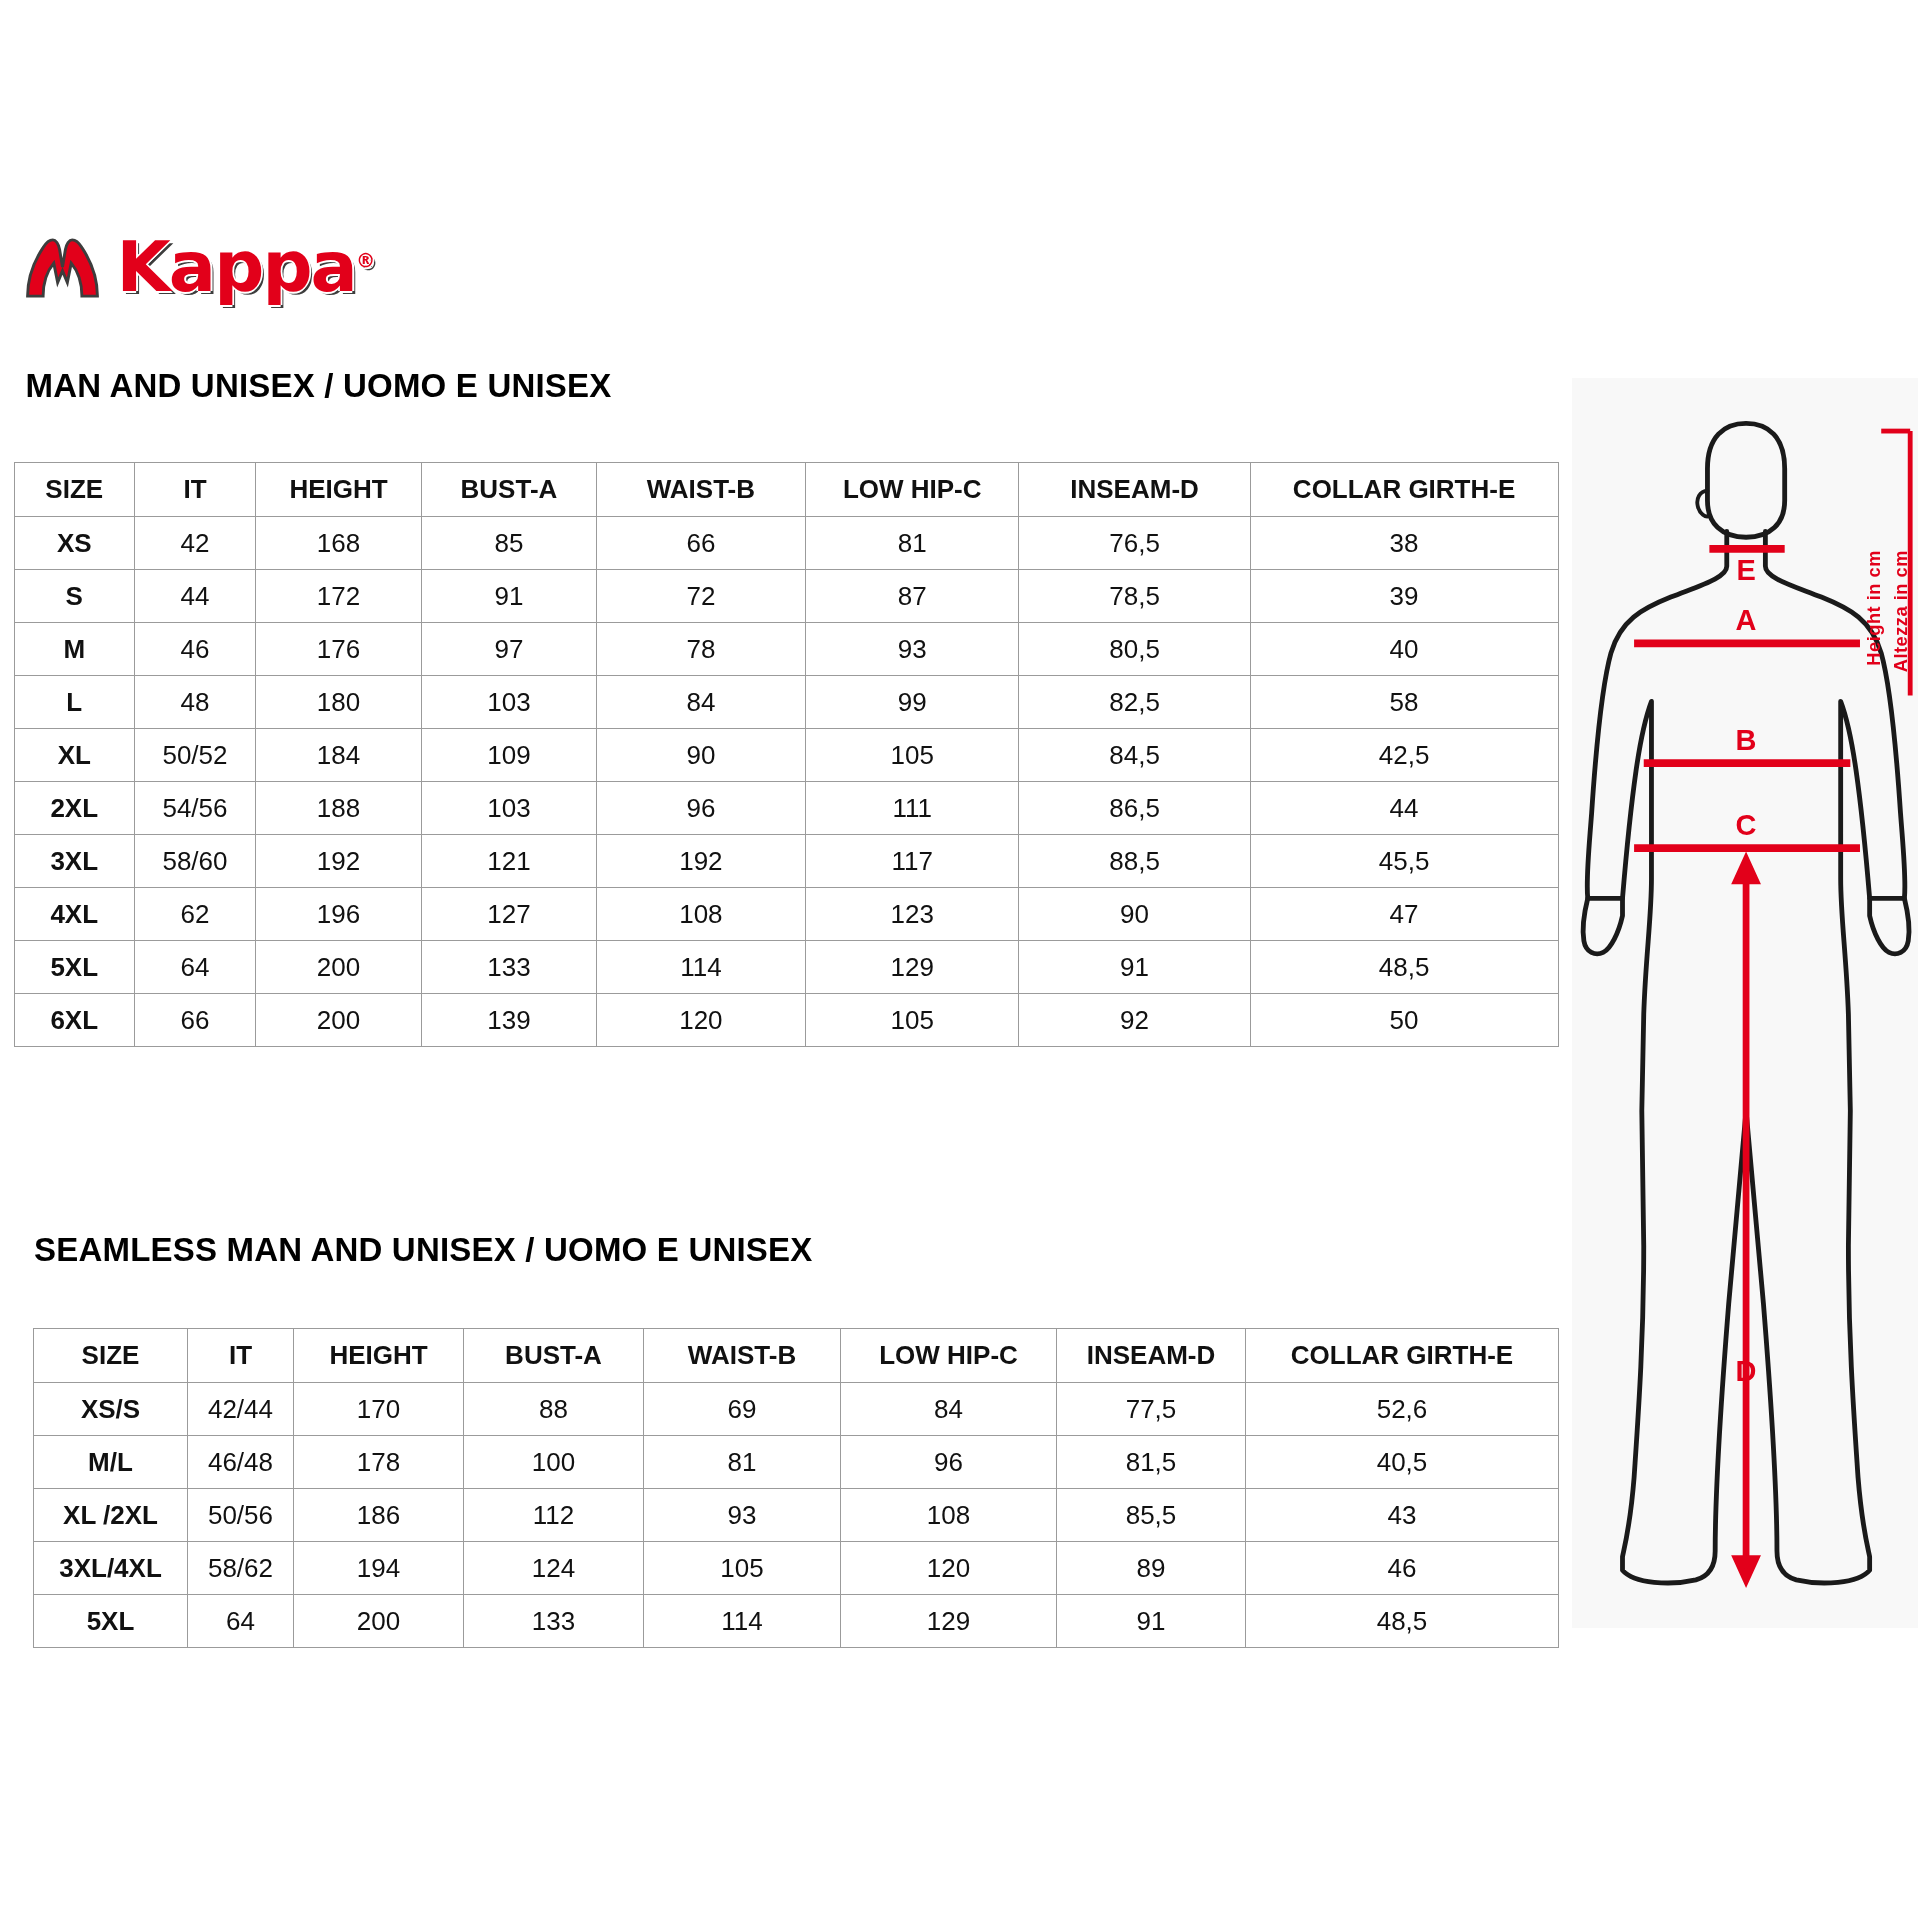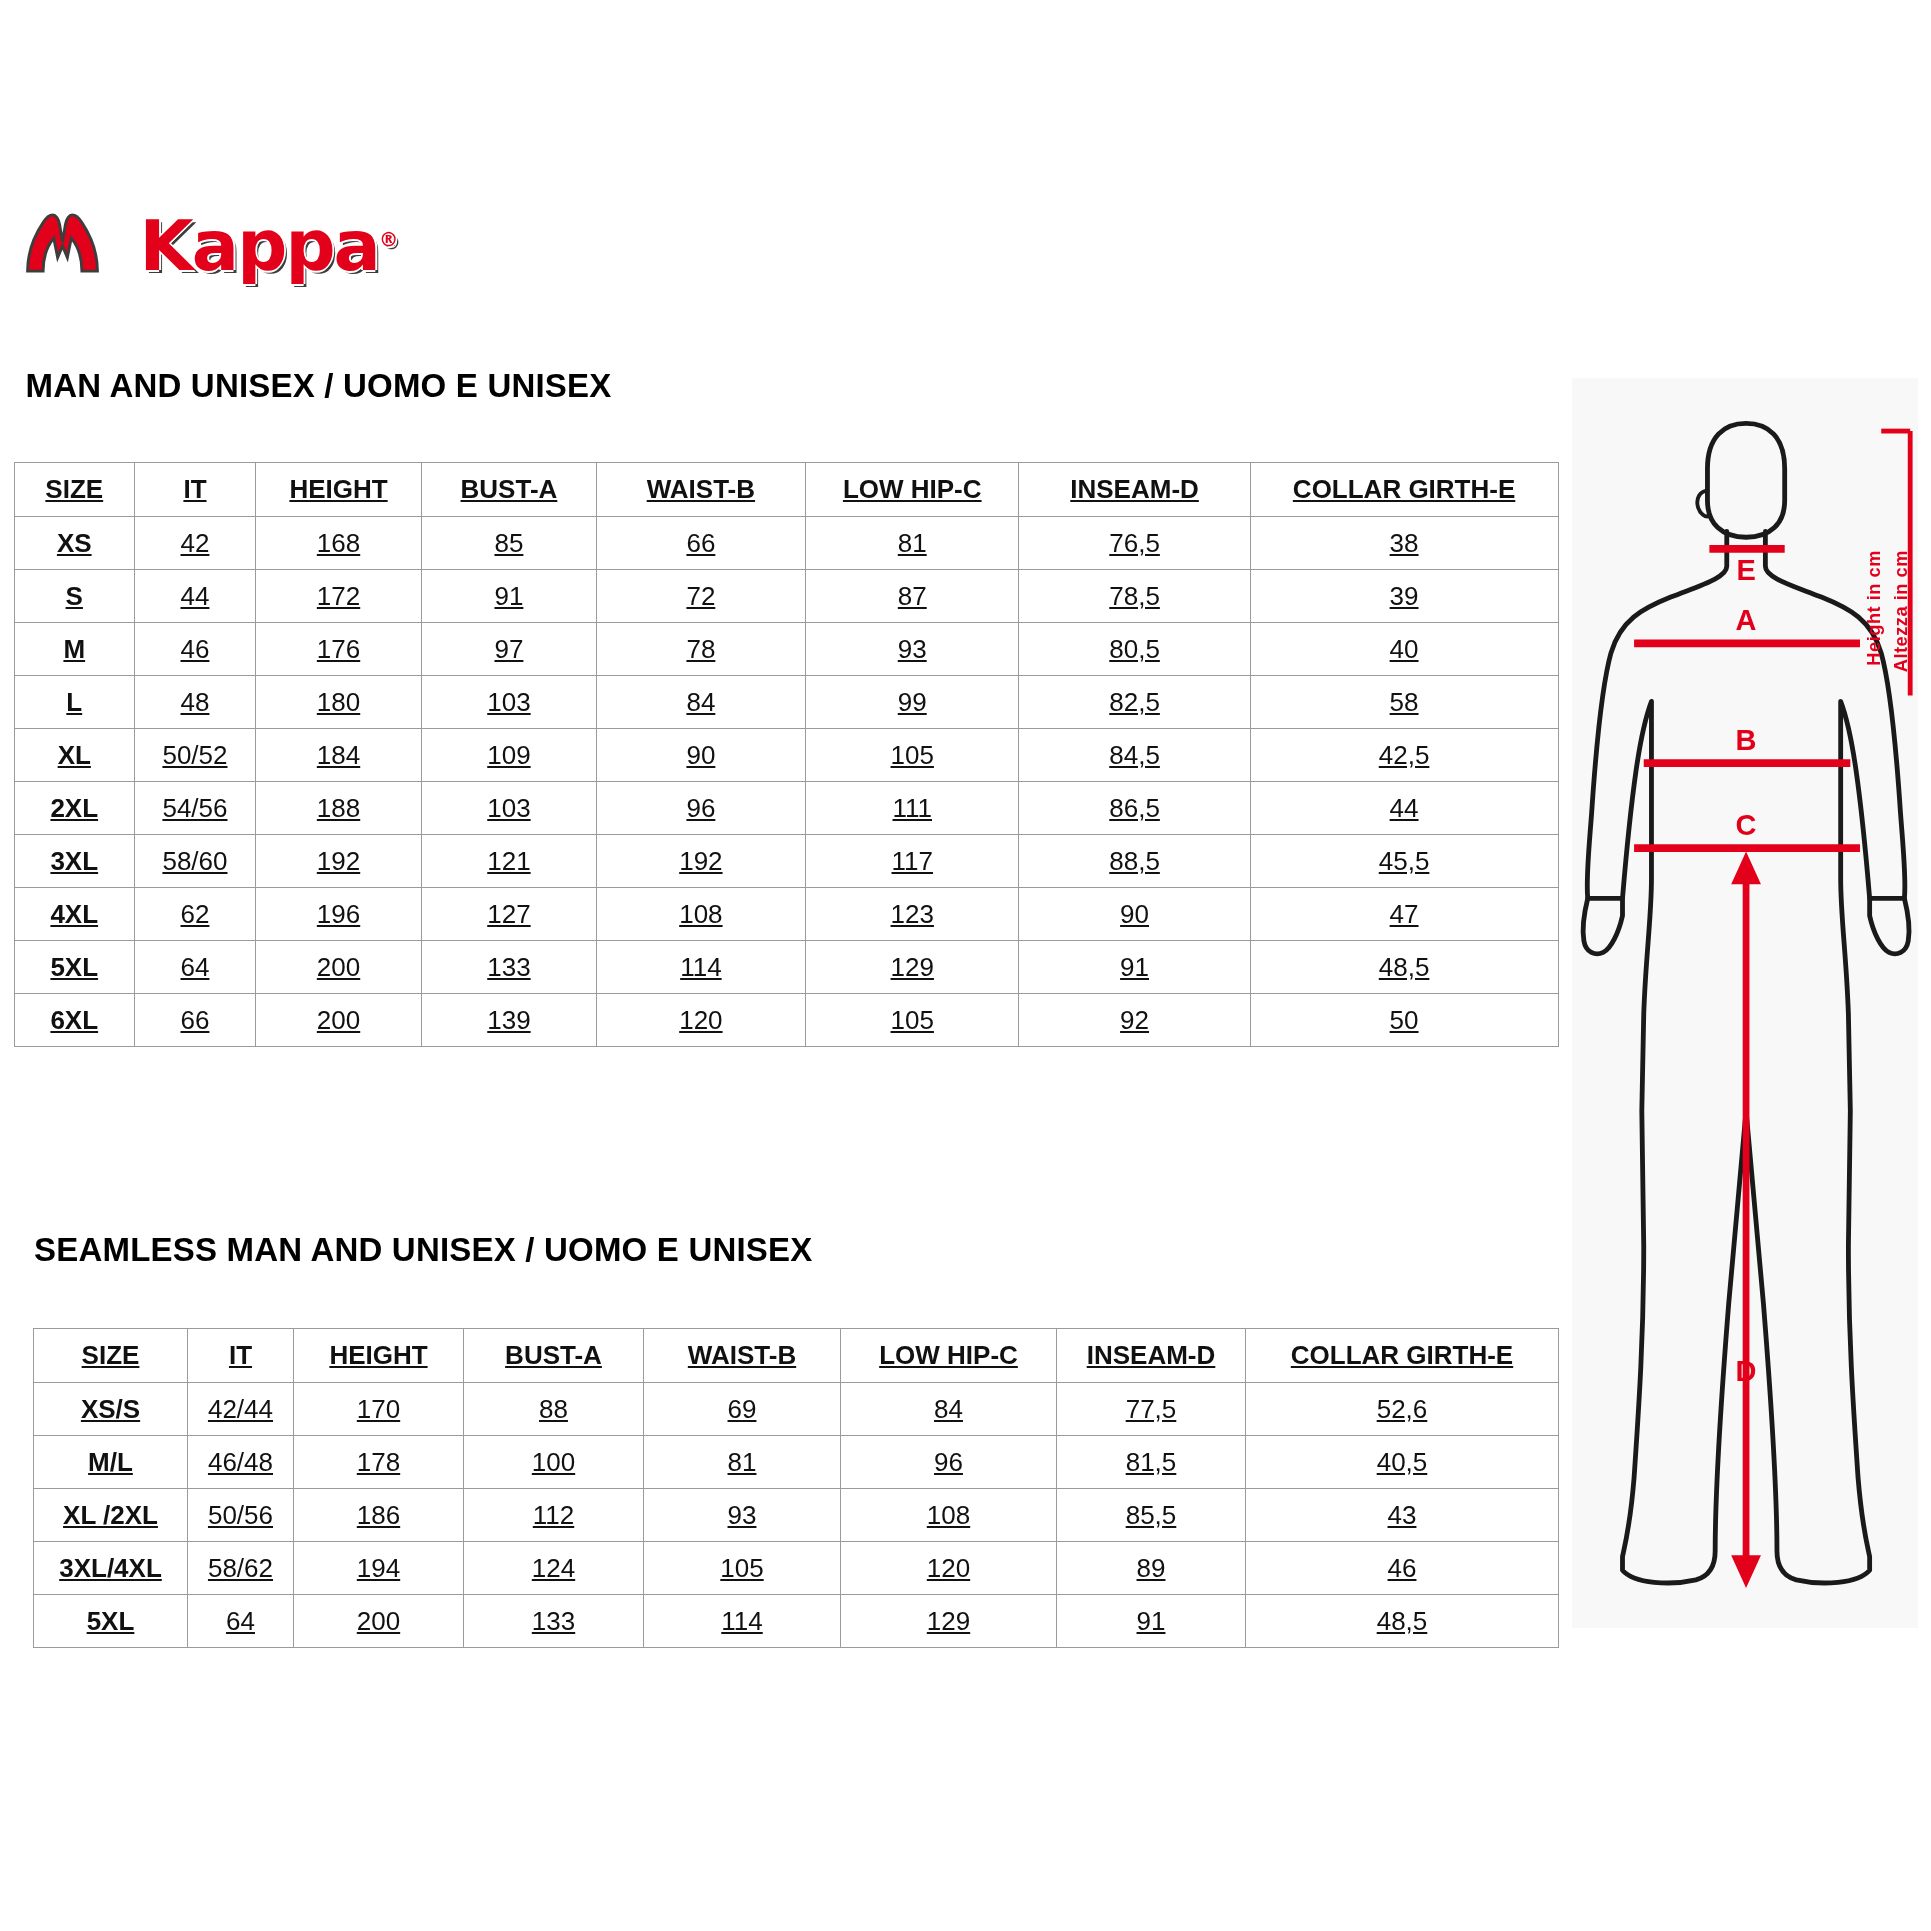--- a/index.html
+++ b/index.html
@@ -15,26 +15,26 @@
     width: 1931px;
     height: 1931px;
     background: #ffffff;
     overflow: hidden;
   }
 
   
   .logo-wrap {
     position: absolute;
     left: 13.5px;
-    top: 204px;
+    top: 232px;
     width: 502px;
     height: 77px;
     display: flex;
-    align-items: flex-end;
-    gap: 29px;
+    align-items: flex-start;
+    gap: 6px;
   }
   .logo-mark { width: 97px; height: 70px; }
   .logo-text {
     font-family: "DejaVu Sans", sans-serif;
     font-weight: bold;
     font-size: 70px;
     letter-spacing: -1.9px;
     color: #e2001a;
     -webkit-text-stroke: 0px;
     line-height: 1;
@@ -61,21 +61,20 @@
     margin-left: 12px;
   }
   #title-man { left: 13.5px; top: 367px; }
   #title-seamless { left: 22px; top: 1231px; }
 
   
   .sizetable {
     position: absolute;
     border-collapse: collapse;
     background: #ffffff;
-    text-decoration: underline;
   }
   .sizetable td, .sizetable th {
     border: 1px solid #9b9b9b;
     text-align: center;
     vertical-align: middle;
     font-size: 26px;
     color: #111;
     font-weight: normal;
     padding: 0;
   }

